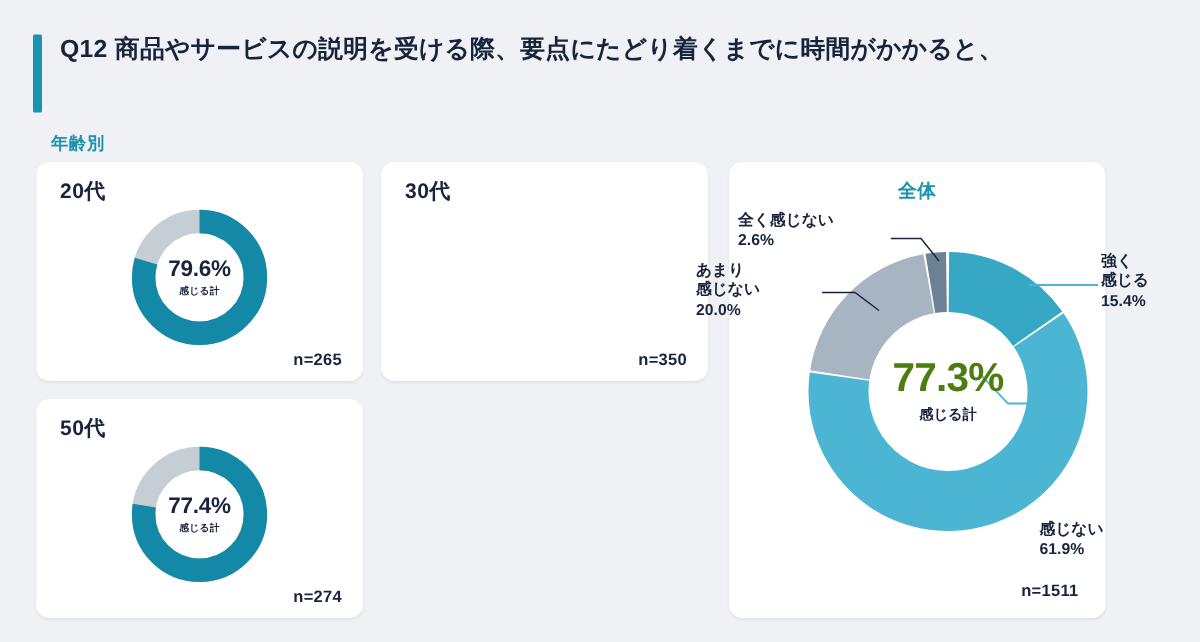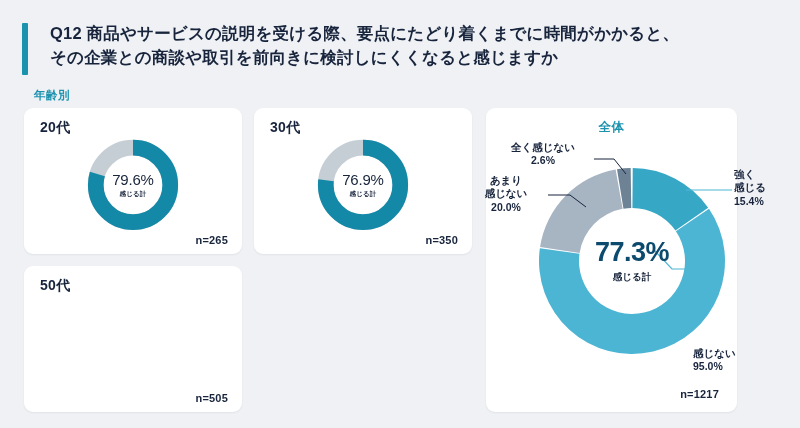--- a/index.html
+++ b/index.html
@@ -27,21 +27,21 @@
   }
   .title-bar {
     width: 6px;
     height: 52px;
     background: #1b92ae;
     border-radius: 1px;
     flex: 0 0 auto;
     margin-top: 1px;
   }
   .title-text {
-    margin-left: 22px;
+    margin-left: 12px;
     font-size: 16.5px;
     font-weight: bold;
     line-height: 1.45;
     color: #17243c;
     letter-spacing: 0.2px;
   }
   .title-line { display: block; white-space: nowrap; }
 
   
   .section-label {
@@ -105,21 +105,21 @@
     left: 0; top: 0;
     width: 100%; height: 100%;
     display: flex;
     flex-direction: column;
     align-items: center;
     justify-content: center;
     pointer-events: none;
   }
   .donut-pct {
     font-size: 15px;
-    font-weight: normal;
+    font-weight: bold;
     color: #17243c;
     line-height: 1;
     letter-spacing: -0.2px;
   }
   .donut-sub {
     font-size: 6.5px;
     font-weight: bold;
     color: #17243c;
     margin-top: 3px;
     letter-spacing: 0.2px;
@@ -169,50 +169,49 @@
     position: absolute;
     left: 50%;
     top: 50%;
     transform: translate(-50%, -50%);
     text-align: center;
     pointer-events: none;
   }
   .big-pct {
     font-size: 27px;
     font-weight: bold;
-    color: #0c4a6e;
+    color: #4d7c0f;
     line-height: 1;
     letter-spacing: -0.5px;
   }
   .big-sub {
     font-size: 9.5px;
     font-weight: bold;
     color: #17243c;
     margin-top: 5px;
   }
 
   .callout {
     position: absolute;
     font-size: 10.5px;
     font-weight: bold;
     color: #17243c;
     line-height: 1.28;
     white-space: nowrap;
   }
   .callout.right { text-align: left; }
-  .callout.left  { text-align: center; }
+  .callout.left  { text-align: left; }
 </style>
 </head>
 <body>
 
 <div class="title-wrap">
   <div class="title-bar"></div>
   <div class="title-text">
     <span class="title-line">Q12 商品やサービスの説明を受ける際、要点にたどり着くまでに時間がかかると、</span>
-    <span class="title-line">その企業との商談や取引を前向きに検討しにくくなると感じますか</span>
   </div>
 </div>
 
 <div class="section-label">年齢別</div>
 
 <div class="cards">
 
   <div class="card">
     <div class="card-title">20代</div>
     <div class="donut-holder">
@@ -223,37 +222,37 @@
       <div class="donut-center">
         <div class="donut-pct">79.6%</div>
         <div class="donut-sub">感じる計</div>
       </div>
     </div>
     <div class="card-n">n=265</div>
   </div>
 
   <div class="card">
     <div class="card-title">30代</div>
+    <div class="card-n">n=350</div>
+  </div>
+
+
+  <div class="card">
+    <div class="card-title">50代</div>
     <div class="donut-holder">
       <svg viewBox="0 0 100 100">
         <circle cx="50" cy="50" r="38" fill="none" stroke="#c6ced5" stroke-width="16"></circle>
-        <circle class="donut-arc" cx="50" cy="50" r="38" fill="none" stroke="#1489a7" stroke-width="16" transform="rotate(-90 50 50)" stroke-dasharray="183.61 238.76"></circle>
+        <circle class="donut-arc" cx="50" cy="50" r="38" fill="none" stroke="#1489a7" stroke-width="16" transform="rotate(-90 50 50)" stroke-dasharray="184.80 238.76"></circle>
       </svg>
       <div class="donut-center">
-        <div class="donut-pct">76.9%</div>
+        <div class="donut-pct">77.4%</div>
         <div class="donut-sub">感じる計</div>
       </div>
     </div>
-    <div class="card-n">n=350</div>
-  </div>
-
-
-  <div class="card">
-    <div class="card-title">50代</div>
-    <div class="card-n">n=505</div>
+    <div class="card-n">n=274</div>
   </div>
 
 </div>
 
 <div class="big-card">
   <div class="big-title">全体</div>
 
   <div class="big-chart">
     <svg viewBox="0 0 292 258">
       <g id="overall-segments">
@@ -275,29 +274,29 @@
     </div>
 
     <div class="callout right" style="left:248px; top:36px;">
       <span>強く</span><br>
       <span>感じる</span><br>
       <span>15.4%</span>
     </div>
 
     <div class="callout right" style="left:207px; top:215px;">
       <span>感じない</span><br>
-      <span>95.0%</span>
+      <span>61.9%</span>
     </div>
 
     <div class="callout left" style="right:230px; top:42px; width:84px;">
       <span>あまり</span><br>
       <span>感じない</span><br>
       <span>20.0%</span>
     </div>
 
     <div class="callout left" style="right:184px; top:9px; width:102px;">
       <span>全く感じない</span><br>
       <span>2.6%</span>
     </div>
   </div>
 
-  <div class="big-n">n=1217</div>
+  <div class="big-n">n=1511</div>
 </div>
 
 </body></html>

